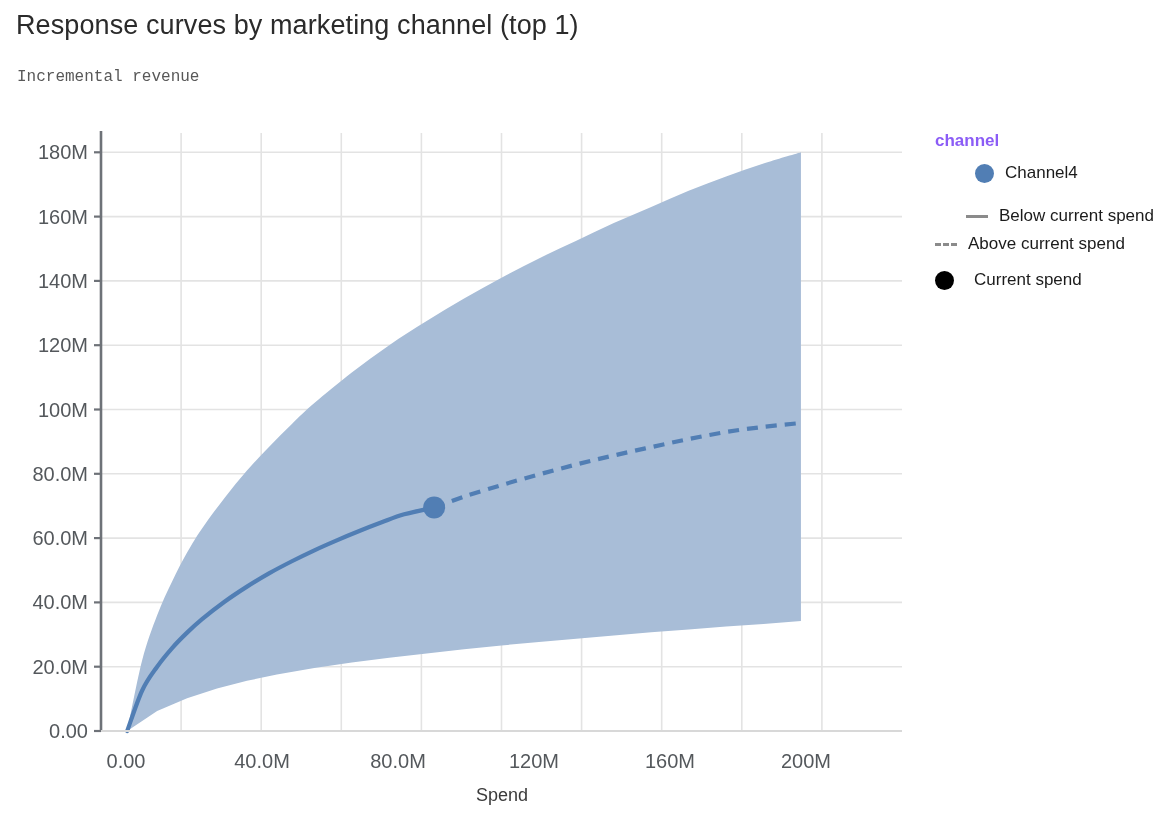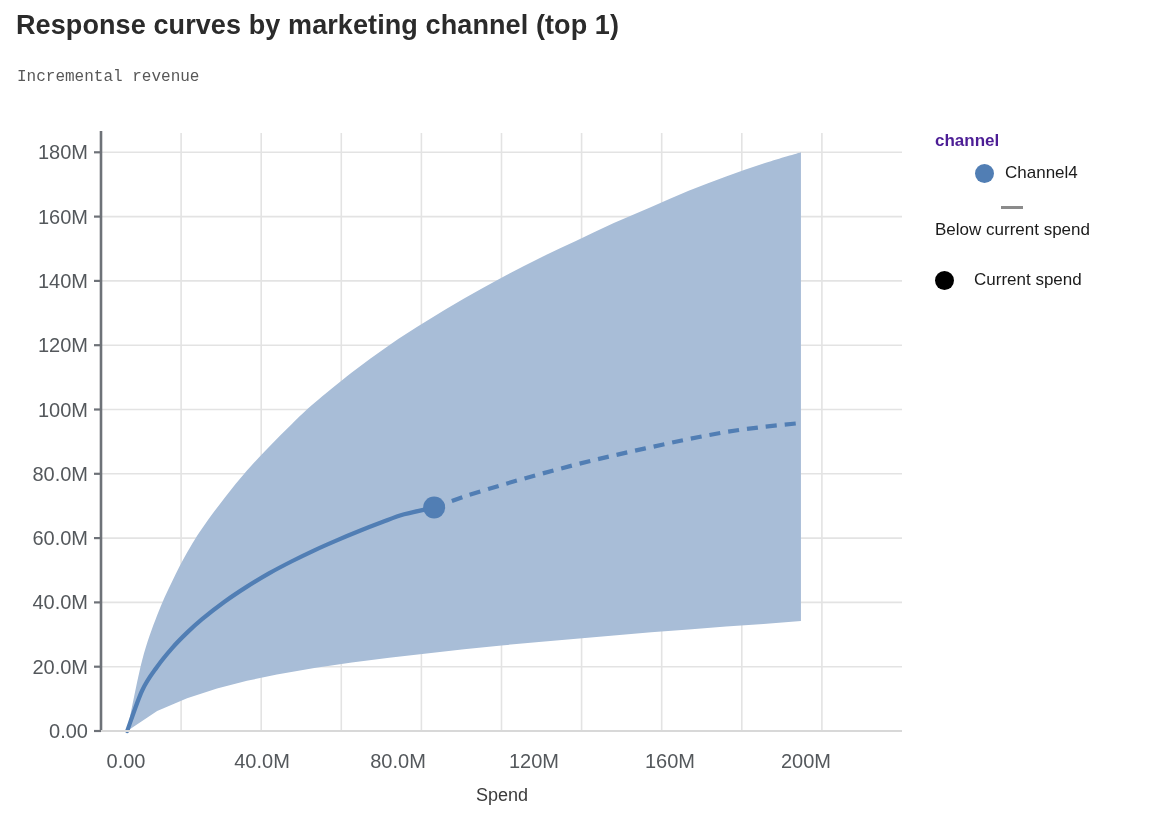--- a/index.html
+++ b/index.html
@@ -17,21 +17,21 @@
   .page {
     position: relative;
     width: 1164px;
     height: 814px;
   }
   .chart-title {
     position: absolute;
     left: 16px;
     top: 10px;
     font-size: 27px;
-    font-weight: 700;
+    font-weight: 400;
     color: #2b2b2b;
     letter-spacing: 0.1px;
     white-space: nowrap;
   }
   .chart-subtitle {
     position: absolute;
     left: 17px;
     top: 68px;
     font-size: 16px;
     font-weight: 400;
@@ -56,33 +56,33 @@
     font-family: "Liberation Sans", sans-serif;
     font-size: 18px;
     fill: #3b3b3b;
   }
   .legend-title {
     position: absolute;
     left: 935px;
     top: 131px;
     font-size: 17px;
     font-weight: bold;
-    color: #4c1d95;
+    color: #8b5cf6;
   }
   .legend-row {
     position: absolute;
     display: flex;
     align-items: center;
     gap: 11px;
     font-size: 17px;
     color: #1b1b1b;
     white-space: nowrap;
   }
   .legend-row.r-channel { left: 935px; top: 163px; padding-left: 40px; }
-  .legend-row.r-below   { left: 935px; top: 206px; flex-direction: column; }
+  .legend-row.r-below   { left: 966px; top: 206px; }
   .legend-row.r-above   { left: 935px; top: 234px; }
   .legend-row.r-current { left: 935px; top: 270px; gap: 20px; }
   .swatch-dot {
     width: 19px;
     height: 19px;
     border-radius: 50%;
     flex: 0 0 auto;
   }
   .swatch-line {
     width: 22px;
@@ -184,19 +184,23 @@
   <div class="legend-row r-channel">
     <span class="swatch-dot" id="sw-channel" style="background: rgb(81, 126, 180);"></span>
     <span>Channel4</span>
   </div>
 
   <div class="legend-row r-below">
     <span class="swatch-line"></span>
     <span>Below current spend</span>
   </div>
 
+  <div class="legend-row r-above">
+    <span class="swatch-line dashed"></span>
+    <span>Above current spend</span>
+  </div>
 
   <div class="legend-row r-current">
     <span class="swatch-dot black"></span>
     <span>Current spend</span>
   </div>
 
 </div>
 
 </body></html>

